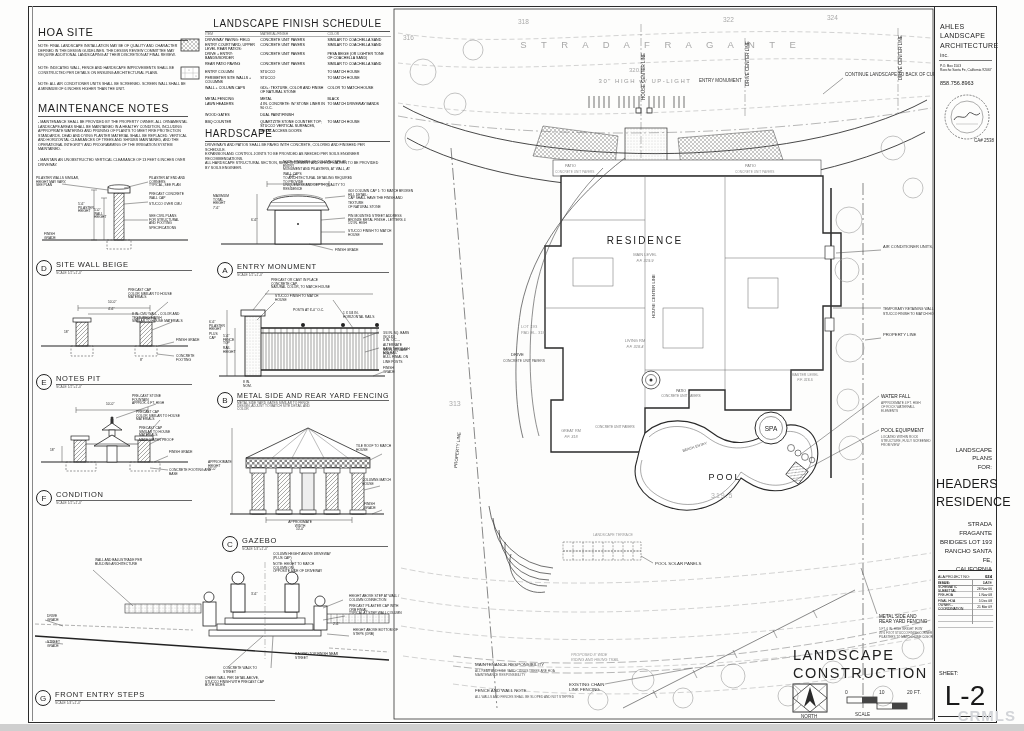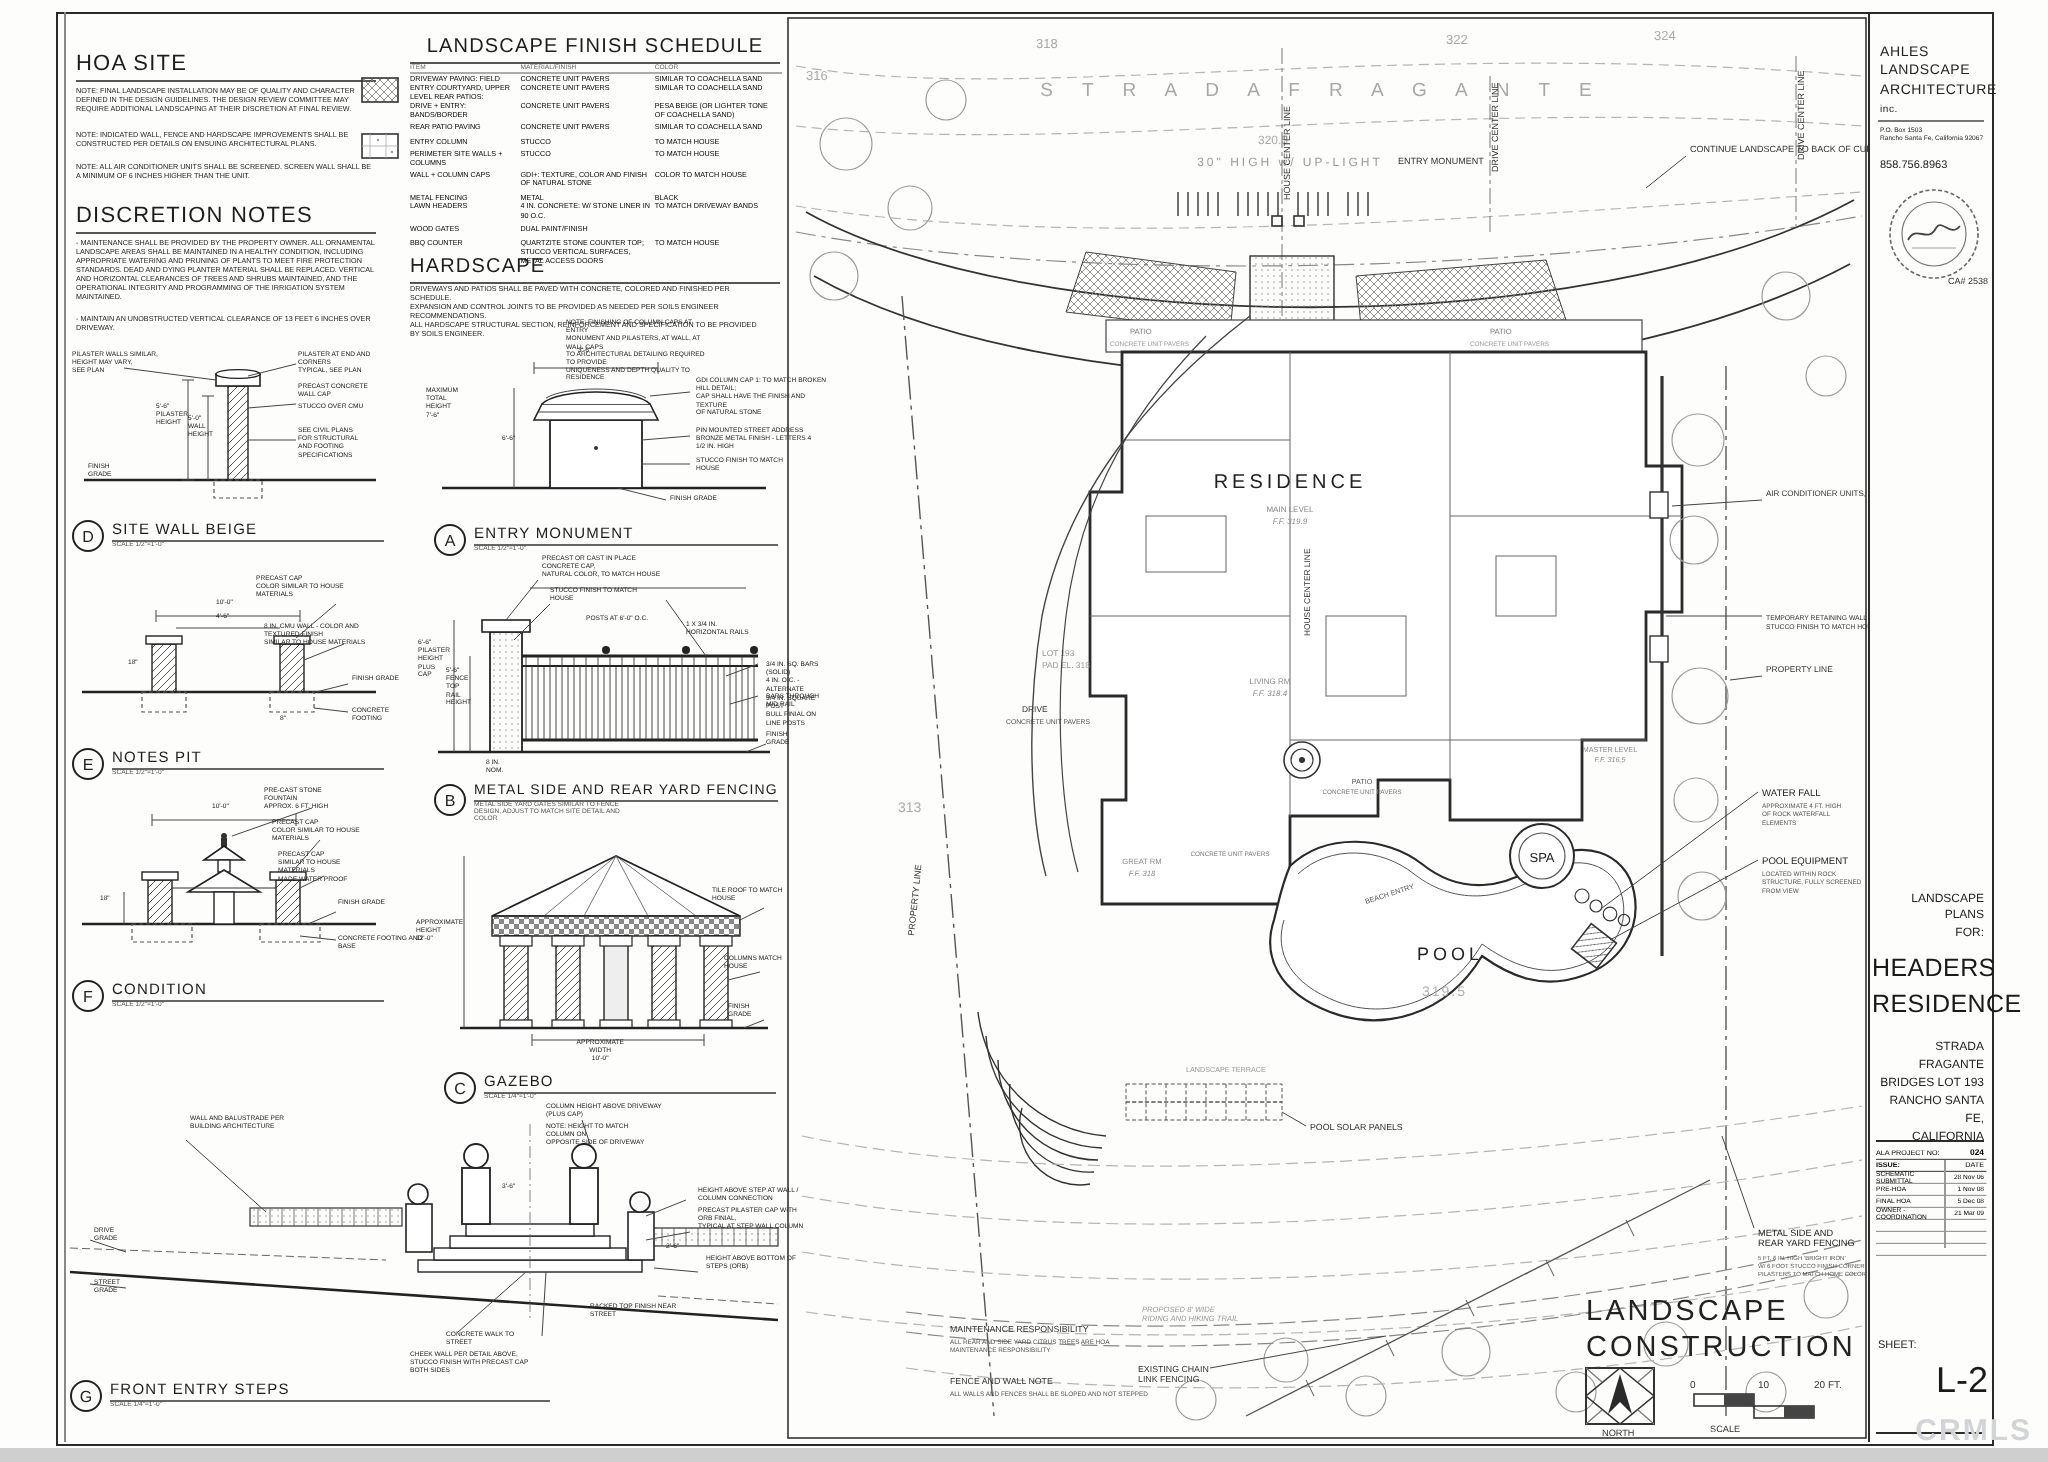--- a/index.html
+++ b/index.html
@@ -58,21 +58,21 @@
   <div class="vline" style="left:934px;top:6px;height:715px;"></div>
 
   <div class="abs" style="left:38px;top:26px;width:150px;">
     <div class="hd hd-rule">HOA SITE</div>
   </div>
   <div class="abs tiny" style="left:38px;top:44px;width:250px;">NOTE:  FINAL LANDSCAPE INSTALLATION MAY BE OF QUALITY AND CHARACTER DEFINED IN THE DESIGN GUIDELINES.  THE DESIGN REVIEW COMMITTEE MAY REQUIRE ADDITIONAL LANDSCAPING AT THEIR DISCRETION AT FINAL REVIEW.</div>
   <div class="abs tiny" style="left:38px;top:66px;width:250px;">NOTE:  INDICATED WALL, FENCE AND HARDSCAPE IMPROVEMENTS SHALL BE CONSTRUCTED PER DETAILS ON ENSUING ARCHITECTURAL PLANS.</div>
   <div class="abs tiny" style="left:38px;top:82px;width:250px;">NOTE:  ALL AIR CONDITIONER UNITS SHALL BE SCREENED.  SCREEN WALL SHALL BE A MINIMUM OF 6 INCHES HIGHER THAN THE UNIT.</div>
 
   <div class="abs" style="left:38px;top:102px;width:150px;">
-    <div class="hd hd-rule">DISCRETION NOTES</div>
+    <div class="hd hd-rule">MAINTENANCE NOTES</div>
   </div>
   <div class="abs tiny" style="left:38px;top:120px;width:250px;">-  MAINTENANCE SHALL BE PROVIDED BY THE PROPERTY OWNER.  ALL ORNAMENTAL LANDSCAPE AREAS SHALL BE MAINTAINED IN A HEALTHY CONDITION, INCLUDING APPROPRIATE WATERING AND PRUNING OF PLANTS TO MEET FIRE PROTECTION STANDARDS.  DEAD AND DYING PLANTER MATERIAL SHALL BE REPLACED.  VERTICAL AND HORIZONTAL CLEARANCES OF TREES AND SHRUBS MAINTAINED, AND THE OPERATIONAL INTEGRITY AND PROGRAMMING OF THE IRRIGATION SYSTEM MAINTAINED.</div>
   <div class="abs tiny" style="left:38px;top:158px;width:250px;">-  MAINTAIN AN UNOBSTRUCTED VERTICAL CLEARANCE OF 13 FEET 6 INCHES OVER DRIVEWAY.</div>
 
   <svg class="abs" style="left:180px;top:38px;" width="20" height="14">
         <rect x="1" y="1" width="18" height="12" fill="url(#xhatch)" stroke="#333" stroke-width=".8"></rect>
       </svg>
   <svg class="abs" style="left:180px;top:66px;" width="20" height="14">
         <rect x="1" y="1" width="18" height="12" fill="#fff" stroke="#333" stroke-width=".8"></rect>
         <path d="M5,1 V13 M13,1 V13 M1,7 H19" stroke="#aaa" stroke-width=".4"></path>
@@ -875,19 +875,19 @@
             <div class="issue-c2" style="width:30px;"></div>
           </div>
       <div class="issue-row" style="height:9px;">
             <div class="issue-c1" style="width:60px;"></div>
             <div class="issue-c2" style="width:30px;"></div>
           </div>
     </div>
     <div class="vline" style="left:36px;top:572px;height:44px;border-left-color:#999;"></div>
 
     <div class="abs" style="left:3px;top:662px;width:52px;font-size:5.5px;color:#222;">SHEET:</div>
-    <div class="abs" style="left:0px;top:672px;width:58px;text-align:right;font-size:18px;font-weight:300;color:#1a1a1a;">L-2</div>
+    <div class="abs" style="left:0px;top:672px;width:58px;text-align:center;font-size:28px;font-weight:300;color:#1a1a1a;">L-2</div>
     <div class="hline" style="left:2px;top:708px;width:54px;"></div>
   </div>
 
   <div class="wm">CRMLS</div>
 </div>
 </div>
 
 </body></html>

